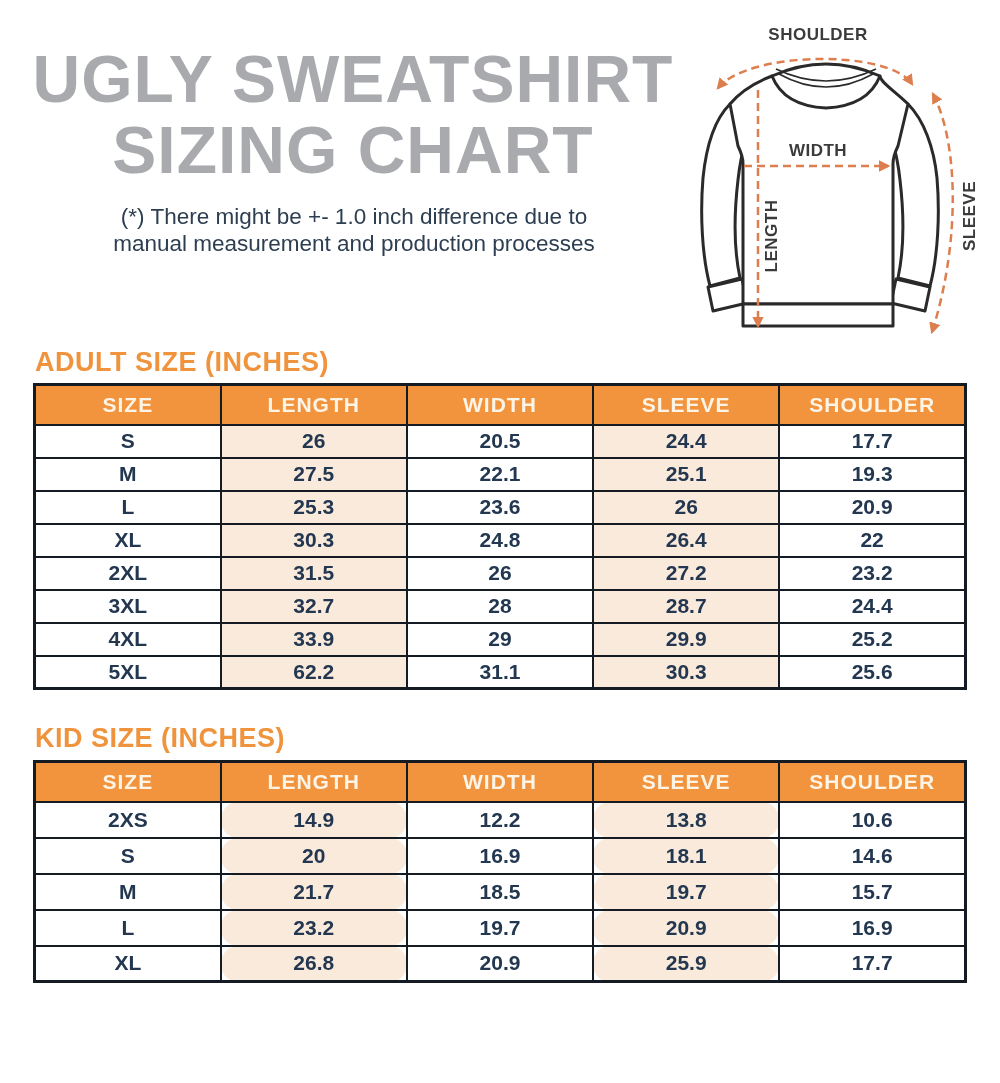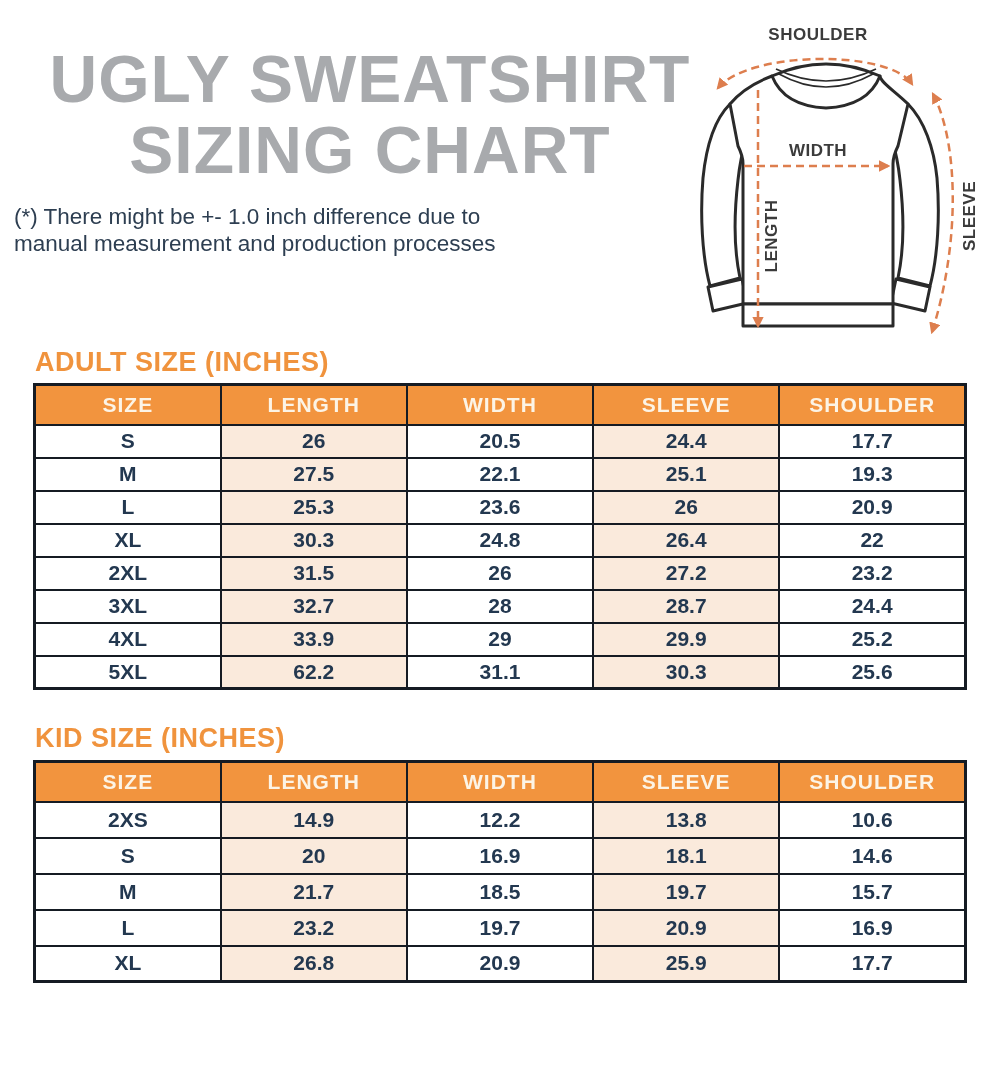--- a/index.html
+++ b/index.html
@@ -8,35 +8,36 @@
     position: relative;
     width: 1000px;
     height: 1083px;
     background: #ffffff;
     font-family: "Liberation Sans", sans-serif;
     overflow: hidden;
   }
   
   .title-block {
     position: absolute;
-    left: 30px; top: 44px;
+    left: 13px; top: 44px;
     width: 680px;
     text-align: center;
   }
   .title-line {
     font-size: 66px;
     font-weight: 900;
     line-height: 1.08;
     letter-spacing: 1px;
     color: #a8aaad;
   }
   .note {
     position: absolute;
     left: 14px; top: 203px;
     width: 680px;
+    text-align: center;
     font-size: 22.5px;
     line-height: 1.2;
     color: #2d3e51;
   }
   
   .diagram {
     position: absolute;
     left: 678px; top: 6px;
     width: 322px; height: 340px;
   }
@@ -82,21 +83,21 @@
   }
   .size-table td {
     border: 2.5px solid #151b23;
     text-align: center;
     font-size: 21px;
     font-weight: bold;
     color: #233850;
     background: #ffffff;
   }
   #adult-table td { height: 33px; }
-  #kid-table td   { height: 36px; }
+  #kid-table td   { height: 36px; border-radius: 17px; }
   .size-table td.peach { background: #faeadc; }
   .size-table td.size-cell { font-weight: 900; }
 </style>
 </head>
 <body>
 
 <div class="page">
 
   <div class="title-block">
     <div class="title-line">UGLY SWEATSHIRT</div>

